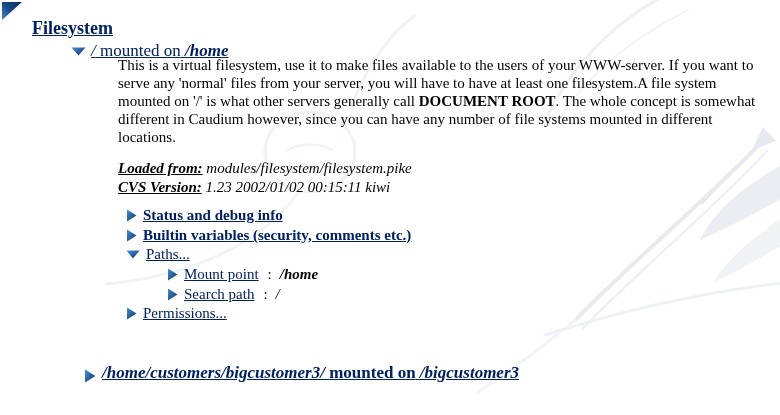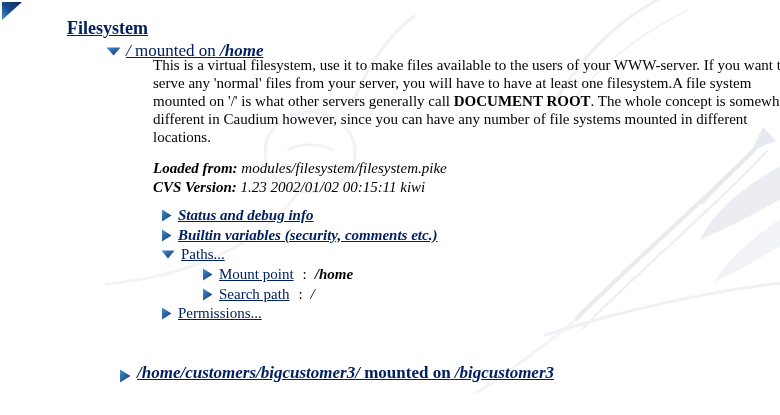--- a/index.html
+++ b/index.html
@@ -5,40 +5,40 @@
   html,body{margin:0;padding:0;}
   body{
     width:780px;height:415px;position:relative;overflow:hidden;
     background:#ffffff;
     font-family:"Liberation Serif","DejaVu Serif",serif;
     color:#000;
   }
   .bg-art{position:absolute;left:0;top:0;width:780px;height:415px;pointer-events:none;}
   .corner{position:absolute;left:0;top:0;}
   a{color:#002061;text-decoration:underline;cursor:pointer;}
-  .abs{position:absolute;margin-left:35px;}
+  .abs{position:absolute;}
 
   .fs-title{left:32px;top:18px;font-size:18px;font-weight:bold;}
 
   .mod-heading{left:71px;top:41px;display:flex;align-items:center;gap:5px;}
   .mod-heading a{font-size:17px;white-space:pre;}
   .it{font-style:italic;}
   .bit{font-style:italic;font-weight:bold;}
 
   .desc{left:118px;top:56px;width:638px;font-size:15px;line-height:18px;}
   .desc b{font-weight:bold;}
 
   .meta{left:118px;top:159px;font-size:15px;line-height:18.5px;font-style:italic;}
-  .meta .lbl{font-weight:bold;}
+  .meta .lbl{font-weight:bold;text-decoration:underline;}
 
   .tree{left:126px;top:206px;}
   .trow{display:flex;align-items:center;height:19.6px;gap:6px;font-size:15px;}
   .trow.sub{margin-left:41px;}
   .trow a{white-space:nowrap;}
-  .trow .b{font-weight:bold;font-style:italic;}
+  .trow .b{font-weight:bold;}
   .sep{margin:0 2px 0 3px;}
   .val{font-style:italic;}
   .valb{font-style:italic;font-weight:bold;}
   .bullet{flex:0 0 auto;display:block;}
 
   .footer-mod{left:84px;top:363px;display:flex;align-items:flex-end;gap:6px;}
   .footer-mod a{font-size:17px;font-weight:bold;white-space:pre;}
 </style>
 </head>
 <body>

